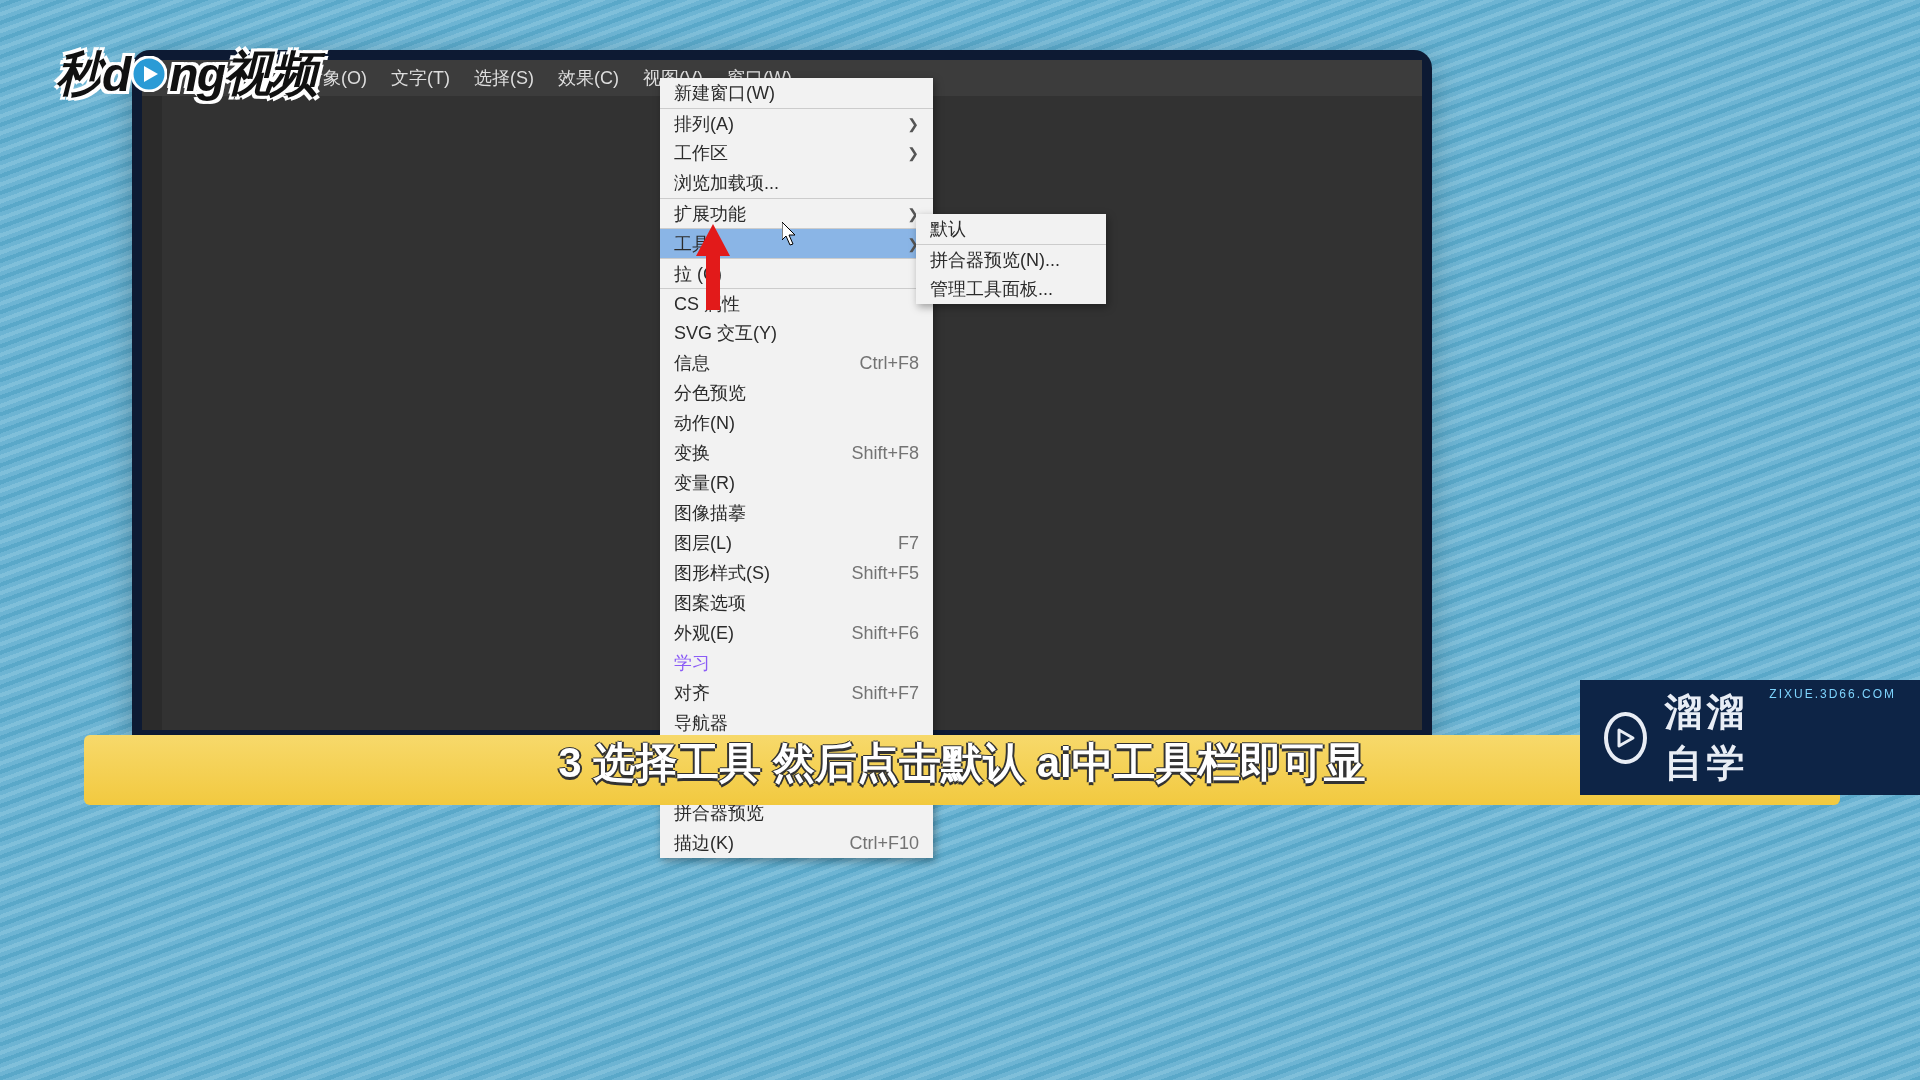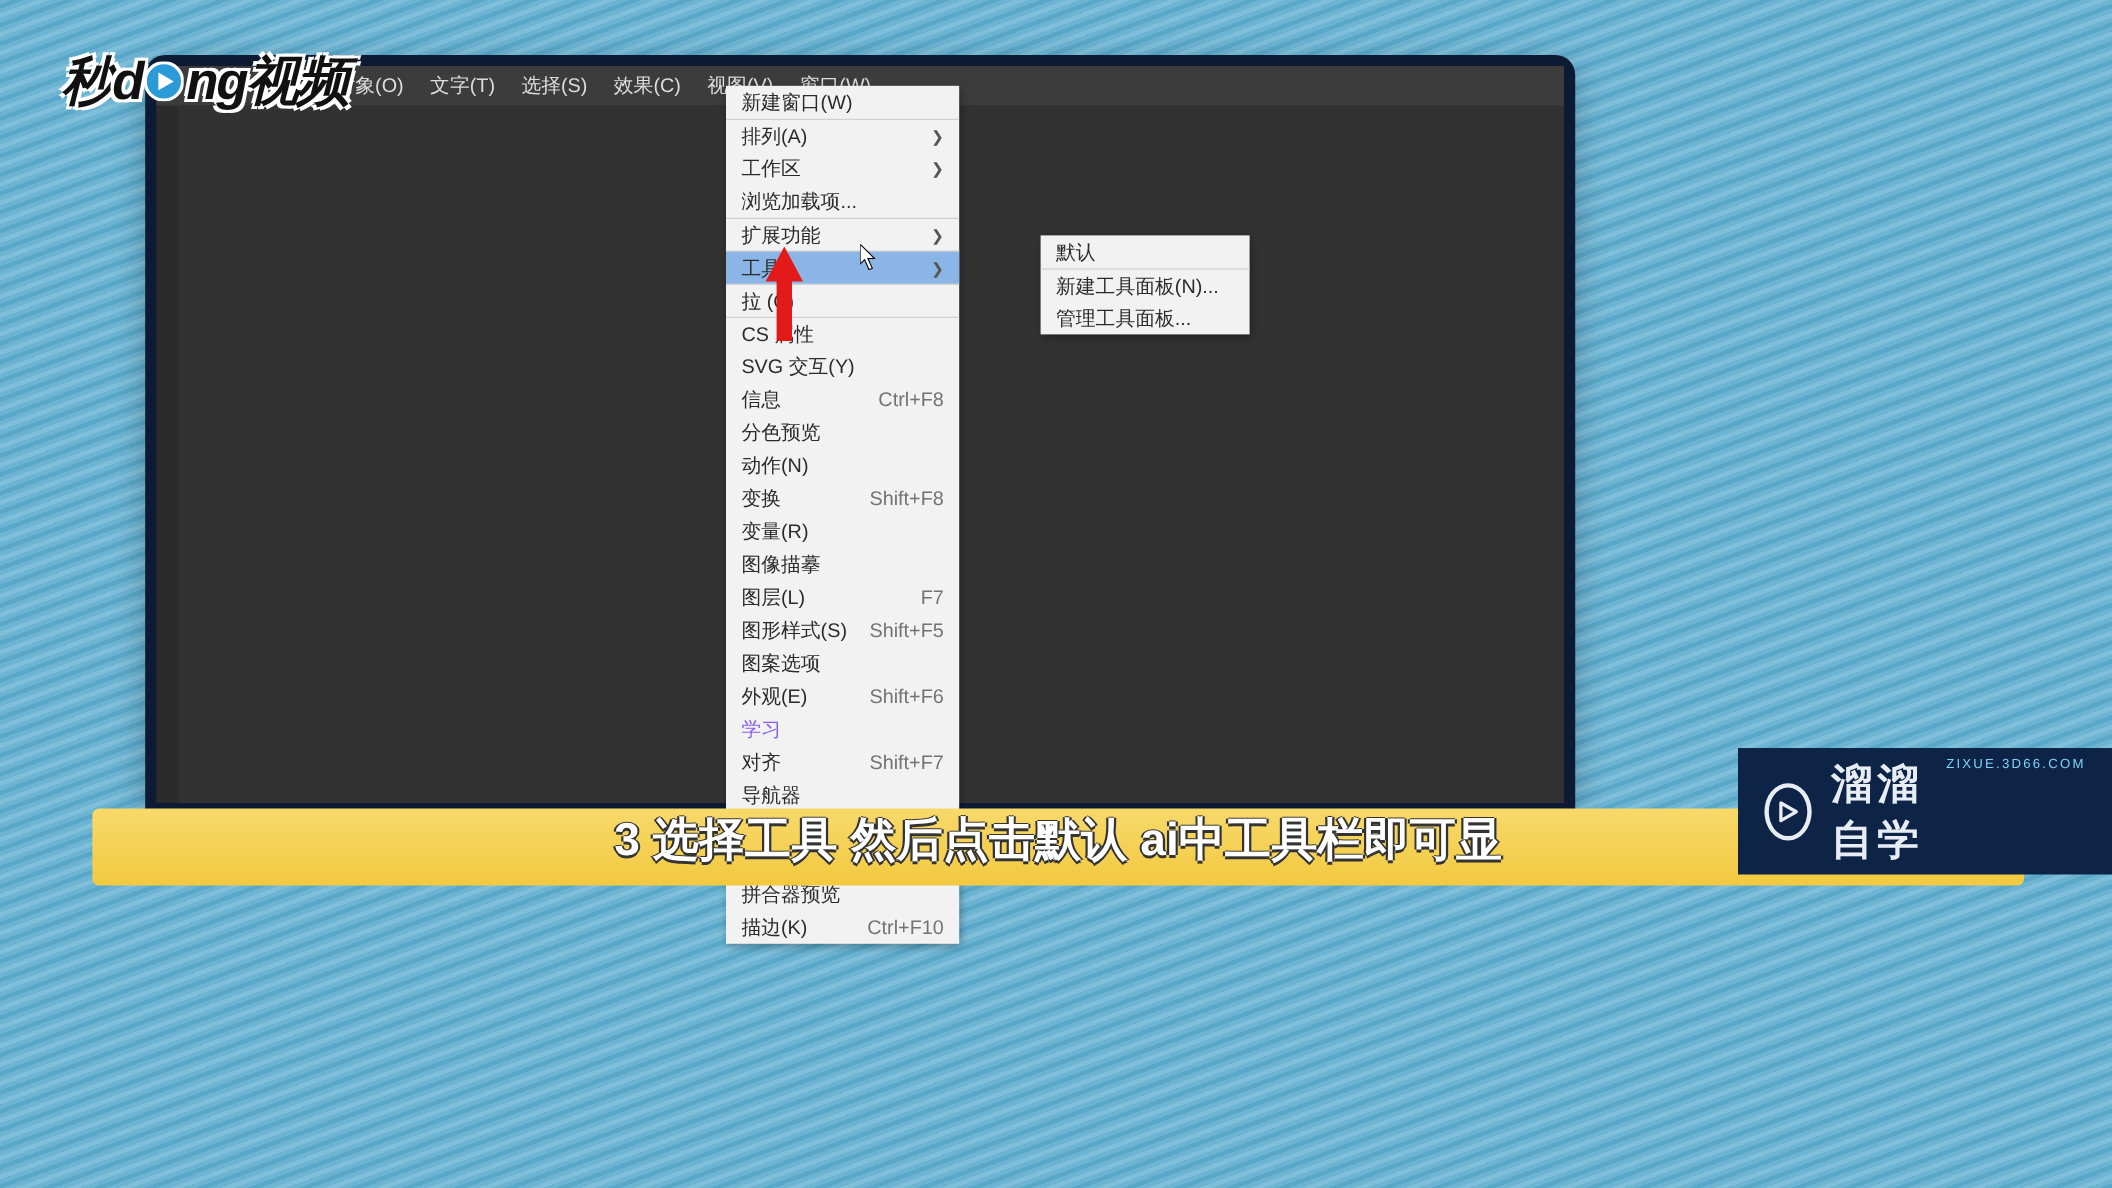--- a/index.html
+++ b/index.html
@@ -17,33 +17,33 @@
 .screen { width:100%; height:100%; background:#2b2b2b; position:relative; overflow:hidden; }
 
 .menu-bar {
   height:36px; background:#3c3c3c; display:flex; align-items:center; color:#ddd;
   font-size:18px; padding-left:85px; gap:0;
 }
 .menu-bar span { padding:0 12px; display:inline-flex; align-items:center; height:100%; cursor:default; }
 .canvas { position:absolute; left:20px; top:36px; right:0; bottom:0; background:#323232; }
 
 .dropdown {
-  position:absolute; left:660px; top:78px; width:212px; background:#f2f2f2;
+  position:absolute; left:660px; top:78px; width:273px; background:#f2f2f2;
   color:#2b2b2b; font-size:18px; box-shadow:2px 3px 8px rgba(0,0,0,.35);
 }
 .item { display:flex; align-items:center; justify-content:space-between; height:30px; padding:0 14px; }
 .item.sep { border-top:1px solid #ccc;text-align:center; }
 .item .shortcut { color:#737373; font-size:18px; }
 .item .arrow { color:#555; font-size:14px; }
 .item.highlight { background:#8ab5e6; }
 .item.disabled { color:#8b5cf6; }
 
 .submenu {
   position:absolute; left:916px; top:214px; width:190px; background:#f2f2f2;
-  color:#2b2b2b; font-size:18px; box-shadow:2px 3px 8px rgba(0,0,0,.35);margin-left:30px;
+  color:#2b2b2b; font-size:18px; box-shadow:2px 3px 8px rgba(0,0,0,.35);
 }
 .subitem { height:30px; display:flex; align-items:center; padding:0 14px; }
 .subitem.sep { border-top:1px solid #ccc; }
 
 .cursor {
   position:absolute; left:782px; top:222px; width:17px; height:24px; z-index:40;
 }
 .cursor svg { width:100%; height:100%; }
 
 .red-arrow {
@@ -189,21 +189,21 @@
     <div class="item">
       <span>描边(K)</span>
       <span class="shortcut">Ctrl+F10</span>
     </div>
   </div>
 <div class="submenu" id="submenu">
     <div class="subitem">
       <span>默认</span>
     </div>
     <div class="subitem sep">
-      <span>新建工具面板(N)...</span>
+      <span>拼合器预览(N)...</span>
     </div>
     <div class="subitem">
       <span>管理工具面板...</span>
     </div>
   </div>
 
 <div class="red-arrow">
   <svg viewBox="0 0 34 86">
       <path d="M17 0 L34 32 L24 32 L24 86 L10 86 L10 32 L0 32 Z" fill="#e21a1a"></path>
     </svg>

